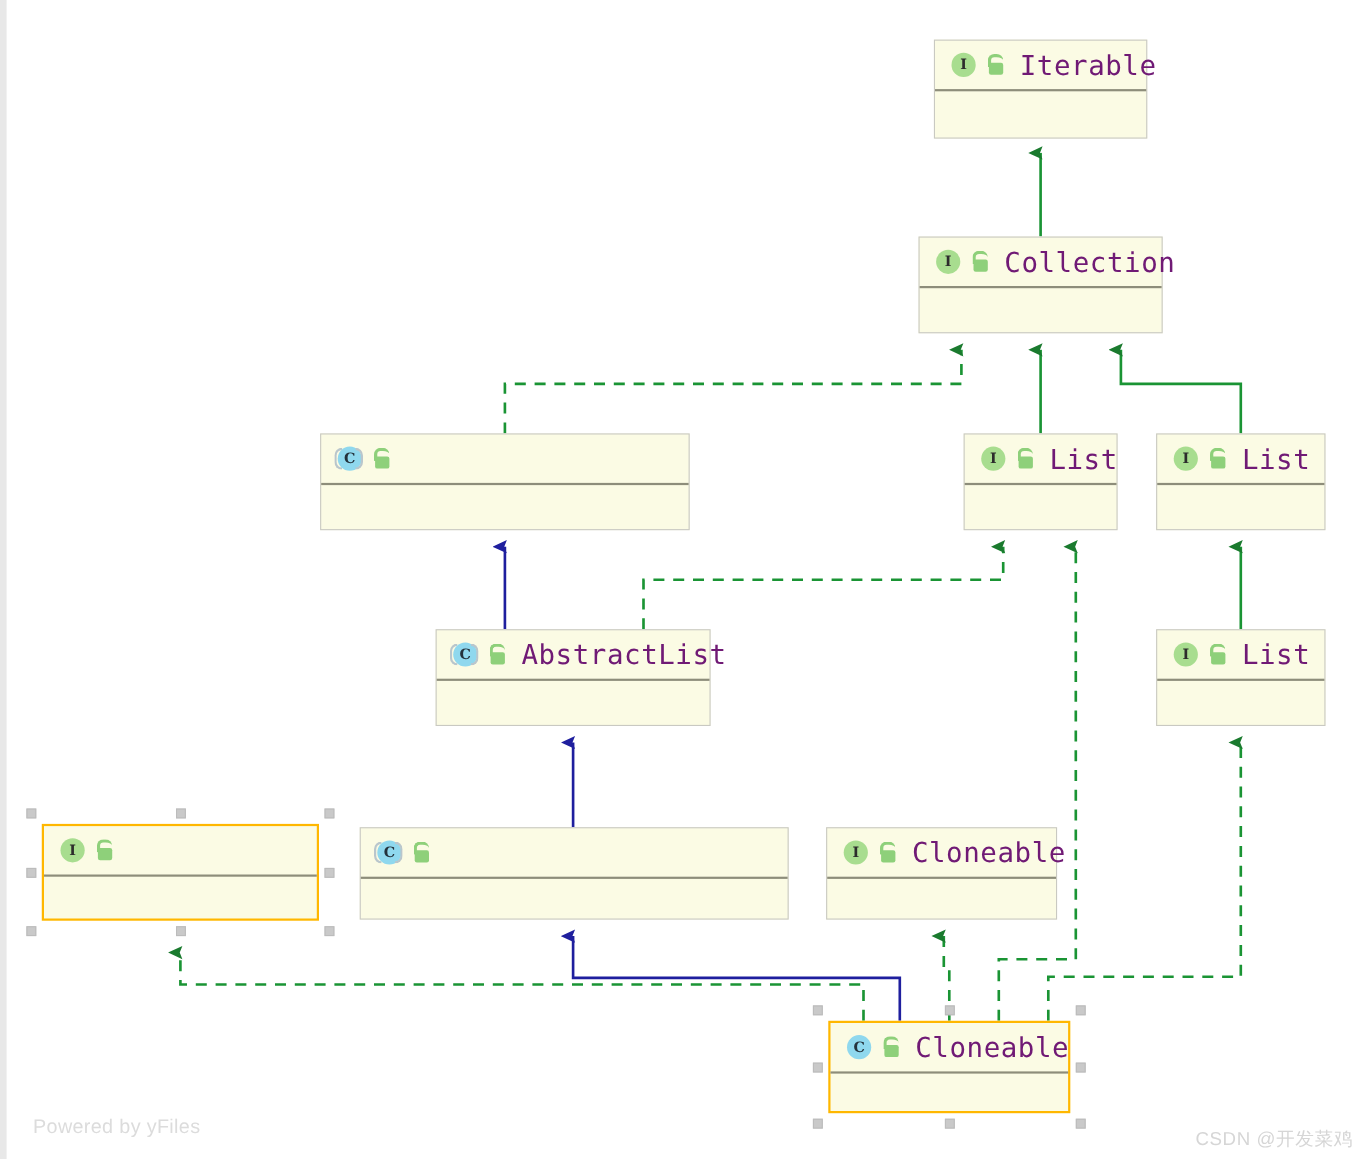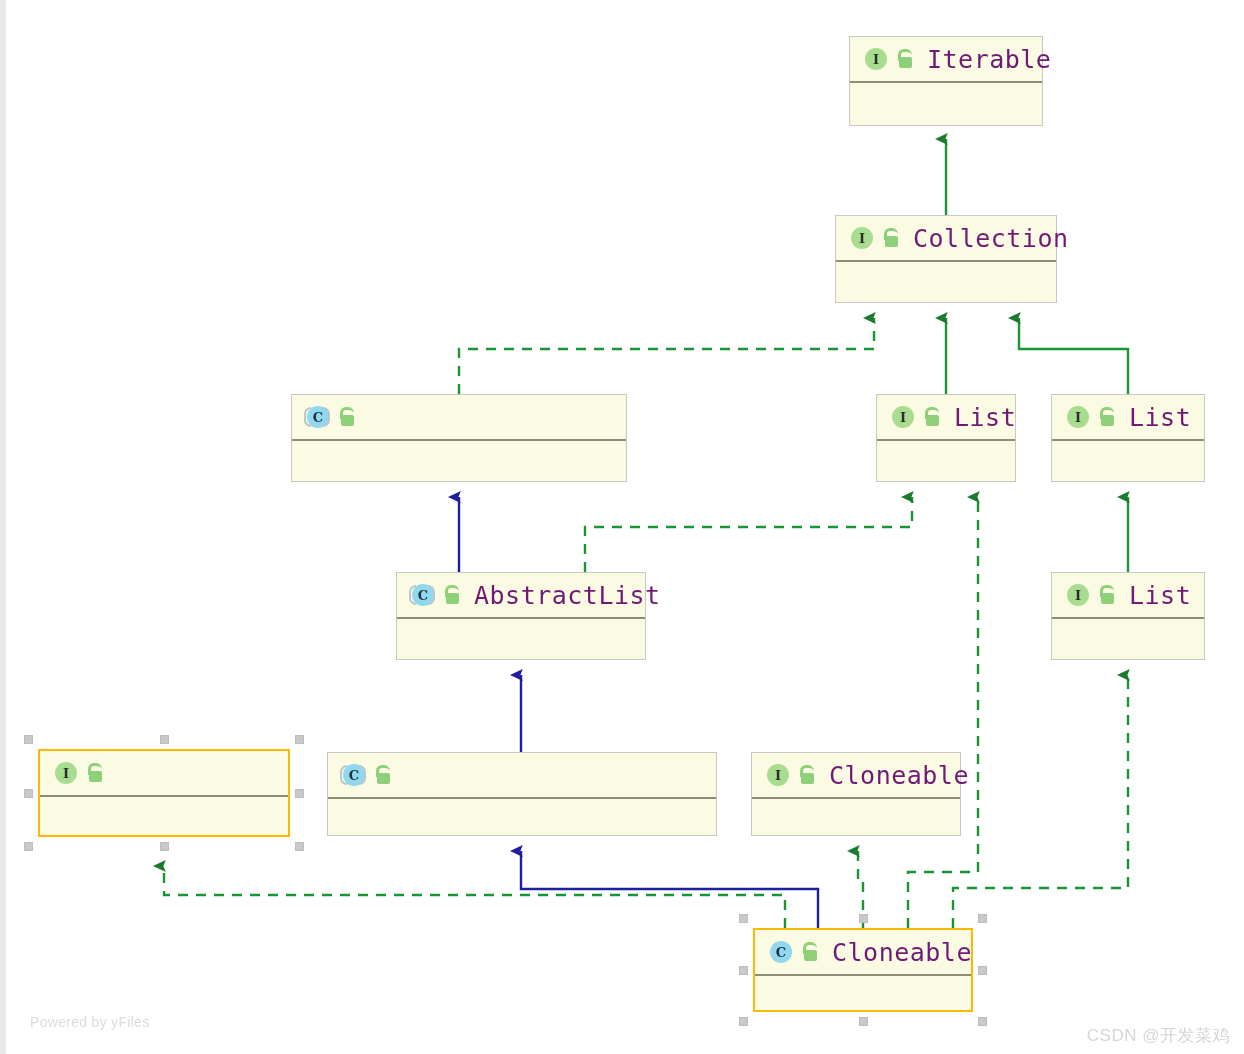--- a/index.html
+++ b/index.html
@@ -130,21 +130,21 @@
     width: 9px; height: 9px;
     background: #c9c9c9;
     border: 1px solid #bcbcbc;
     box-sizing: border-box;
   }
   .watermark-yfiles {
     position: absolute;
     left: 30px;
     top: 1014px;
     font-family: "Liberation Sans", sans-serif;
-    font-size: 14px;
+    font-size: 18px;
     color: #dcdcdc;
     letter-spacing: 0.3px;
   }
   .watermark-csdn {
     position: absolute;
     right: 14px;
     top: 1024px;
     font-family: "Liberation Sans", sans-serif;
     font-size: 17px;
     color: #d6d6d6;

